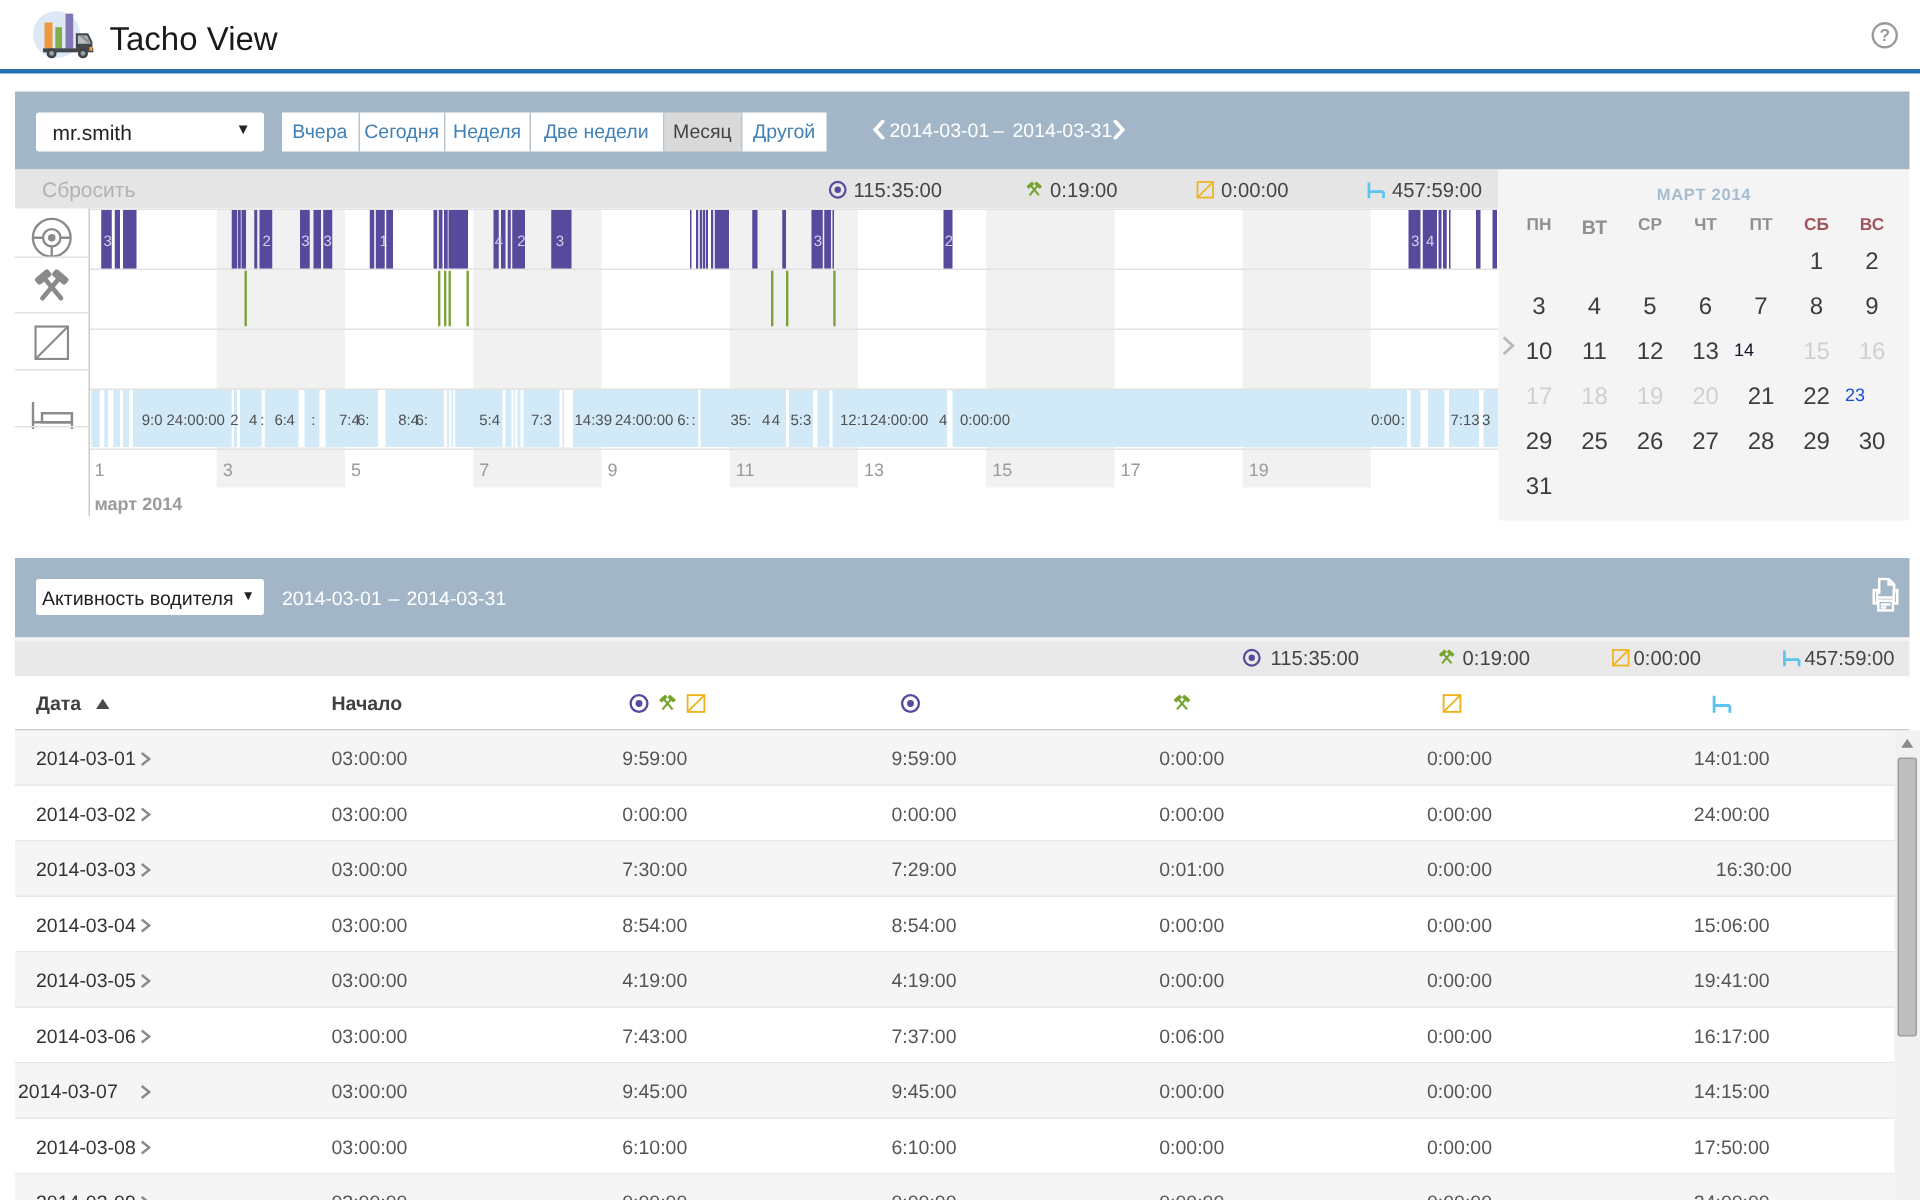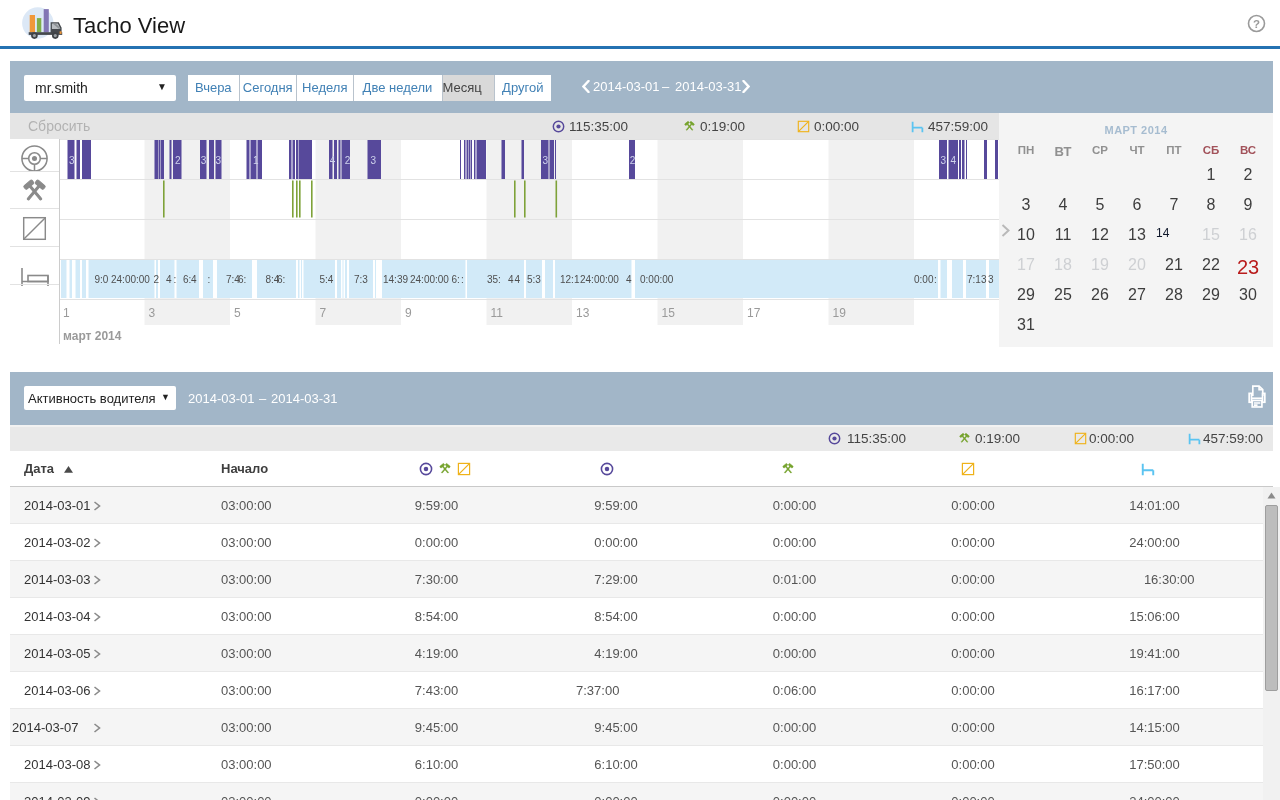--- a/index.html
+++ b/index.html
@@ -32,21 +32,21 @@
 
 <div class="abs" style="left:10px;top:61px;width:1263px;height:52px;background:#a2b6c8">
  <div class="abs" style="left:14px;top:14px;width:152px;height:26px;background:#fff;border-radius:2px">
   <span class="abs" style="left:11px;top:5px;font-size:14px;color:#222">mr.smith</span>
   <span class="abs" style="right:9px;top:6px;font-size:10px;color:#222">▼</span>
  </div>
  <div class="abs" style="left:178px;top:14px;width:51.5px;height:26px;background:#fff;border-right:1px solid #b9c3cd;color:#4181b5;font-size:13px;text-align:center;line-height:26px">Вчера</div>
     <div class="abs" style="left:229.5px;top:14px;width:57.5px;height:26px;background:#fff;border-right:1px solid #b9c3cd;color:#4181b5;font-size:13px;text-align:center;line-height:26px">Сегодня</div>
     <div class="abs" style="left:287px;top:14px;width:56.5px;height:26px;background:#fff;border-right:1px solid #b9c3cd;color:#4181b5;font-size:13px;text-align:center;line-height:26px">Неделя</div>
     <div class="abs" style="left:343.5px;top:14px;width:89px;height:26px;background:#fff;border-right:1px solid #b9c3cd;color:#4181b5;font-size:13px;text-align:center;line-height:26px">Две недели</div>
-    <div class="abs" style="left:432.5px;top:14px;width:52.5px;height:26px;background:#d9d9d9;border-right:1px solid #b9c3cd;color:#444;font-size:13px;text-align:left;line-height:26px">Месяц</div>
+    <div class="abs" style="left:432.5px;top:14px;width:52.5px;height:26px;background:#d9d9d9;border-right:1px solid #b9c3cd;color:#444;font-size:13px;text-align:center;line-height:26px">Месяц</div>
     <div class="abs" style="left:485px;top:14px;width:55.5px;height:26px;background:#fff;color:#4181b5;font-size:13px;text-align:center;line-height:26px">Другой</div>
  <svg class="abs" style="left:572px;top:19px" width="8" height="13" viewBox="0 0 8 13">
       <path d="M6.5,1 L1.5,6.5 L6.5,12" fill="none" stroke="#fff" stroke-width="2.4" stroke-linecap="round"></path>
     </svg>
  <div class="abs" style="left:583px;top:13px;color:#fff;font-size:13px;line-height:26px">2014-03-01</div>
  <div class="abs" style="left:652px;top:13px;color:#fff;font-size:13px;line-height:26px">–</div>
  <div class="abs" style="left:665px;top:13px;color:#fff;font-size:13px;line-height:26px">2014-03-31</div>
  <svg class="abs" style="left:732px;top:19px" width="8" height="13" viewBox="0 0 8 13">
       <path d="M1.5,1 L6.5,6.5 L1.5,12" fill="none" stroke="#fff" stroke-width="2.4" stroke-linecap="round"></path>
     </svg>
@@ -292,21 +292,21 @@
     <div class="abs" style="left:120px;top:113px;width:36px;text-align:center;font-size:16px;color:#3d3d3d">13</div>
     <div class="abs" style="left:157px;top:113px;width:36px;text-align:left;font-size:12px;color:#0f172a">14</div>
     <div class="abs" style="left:194px;top:113px;width:36px;text-align:center;font-size:16px;color:#ced0d3">15</div>
     <div class="abs" style="left:231px;top:113px;width:36px;text-align:center;font-size:16px;color:#ced0d3">16</div>
     <div class="abs" style="left:9px;top:143px;width:36px;text-align:center;font-size:16px;color:#ced0d3">17</div>
     <div class="abs" style="left:46px;top:143px;width:36px;text-align:center;font-size:16px;color:#ced0d3">18</div>
     <div class="abs" style="left:83px;top:143px;width:36px;text-align:center;font-size:16px;color:#ced0d3">19</div>
     <div class="abs" style="left:120px;top:143px;width:36px;text-align:center;font-size:16px;color:#ced0d3">20</div>
     <div class="abs" style="left:157px;top:143px;width:36px;text-align:center;font-size:16px;color:#3d3d3d">21</div>
     <div class="abs" style="left:194px;top:143px;width:36px;text-align:center;font-size:16px;color:#3d3d3d">22</div>
-    <div class="abs" style="left:231px;top:143px;width:36px;text-align:center;font-size:20px;color:#b91c1c">23</div>
+    <div class="abs" style="left:231px;top:143px;width:36px;text-align:left;font-size:12px;color:#1d4ed8">23</div>
     <div class="abs" style="left:9px;top:173px;width:36px;text-align:center;font-size:16px;color:#3d3d3d">29</div>
     <div class="abs" style="left:46px;top:173px;width:36px;text-align:center;font-size:16px;color:#3d3d3d">25</div>
     <div class="abs" style="left:83px;top:173px;width:36px;text-align:center;font-size:16px;color:#3d3d3d">26</div>
     <div class="abs" style="left:120px;top:173px;width:36px;text-align:center;font-size:16px;color:#3d3d3d">27</div>
     <div class="abs" style="left:157px;top:173px;width:36px;text-align:center;font-size:16px;color:#3d3d3d">28</div>
     <div class="abs" style="left:194px;top:173px;width:36px;text-align:center;font-size:16px;color:#3d3d3d">29</div>
     <div class="abs" style="left:231px;top:173px;width:36px;text-align:center;font-size:16px;color:#3d3d3d">30</div>
     <div class="abs" style="left:9px;top:203px;width:36px;text-align:center;font-size:16px;color:#3d3d3d">31</div>
     <svg class="abs" style="left:2px;top:111px" width="9" height="13" viewBox="0 0 9 13">
       <path d="M1.5,1 L7.5,6.5 L1.5,12" fill="none" stroke="#b9b9b9" stroke-width="2"></path>
@@ -476,21 +476,21 @@
 <div class="abs" style="left:754.5px;top:635px;width:80px;text-align:center;height:37px;line-height:37px;font-size:13px;color:#555">0:00:00</div>
 <div class="abs" style="left:933px;top:635px;width:80px;text-align:center;height:37px;line-height:37px;font-size:13px;color:#555">0:00:00</div>
 <div class="abs" style="left:1114.5px;top:635px;width:80px;text-align:center;height:37px;line-height:37px;font-size:13px;color:#555">19:41:00</div>
 <div class="abs" style="left:10px;top:672px;width:1253px;height:37px;background:#fff;border-bottom:1px solid #e8e8e8"></div>
 <div class="abs" style="left:24px;top:672px;height:37px;line-height:37px;font-size:13px;color:#333">2014-03-06</div>
 <svg class="abs" style="left:93px;top:686px" width="8" height="10" viewBox="0 0 8 10">
     <path d="M1.5,1 L6.5,5 L1.5,9" fill="none" stroke="#8a8a8a" stroke-width="1.6"></path>
   </svg>
 <div class="abs" style="left:221px;top:672px;height:37px;line-height:37px;font-size:13px;color:#555">03:00:00</div>
 <div class="abs" style="left:396.5px;top:672px;width:80px;text-align:center;height:37px;line-height:37px;font-size:13px;color:#555">7:43:00</div>
-<div class="abs" style="left:576px;top:672px;width:80px;text-align:left;height:37px;line-height:37px;font-size:13px;color:#555">7:37:00</div>
+<div class="abs" style="left:576px;top:672px;width:80px;text-align:center;height:37px;line-height:37px;font-size:13px;color:#555">7:37:00</div>
 <div class="abs" style="left:754.5px;top:672px;width:80px;text-align:center;height:37px;line-height:37px;font-size:13px;color:#555">0:06:00</div>
 <div class="abs" style="left:933px;top:672px;width:80px;text-align:center;height:37px;line-height:37px;font-size:13px;color:#555">0:00:00</div>
 <div class="abs" style="left:1114.5px;top:672px;width:80px;text-align:center;height:37px;line-height:37px;font-size:13px;color:#555">16:17:00</div>
 <div class="abs" style="left:10px;top:709px;width:1253px;height:37px;background:#f5f5f5;border-bottom:1px solid #e8e8e8"></div>
 <div class="abs" style="left:12px;top:709px;height:37px;line-height:37px;font-size:13px;color:#333">2014-03-07</div>
 <svg class="abs" style="left:93px;top:723px" width="8" height="10" viewBox="0 0 8 10">
     <path d="M1.5,1 L6.5,5 L1.5,9" fill="none" stroke="#8a8a8a" stroke-width="1.6"></path>
   </svg>
 <div class="abs" style="left:221px;top:709px;height:37px;line-height:37px;font-size:13px;color:#555">03:00:00</div>
 <div class="abs" style="left:396.5px;top:709px;width:80px;text-align:center;height:37px;line-height:37px;font-size:13px;color:#555">9:45:00</div>

